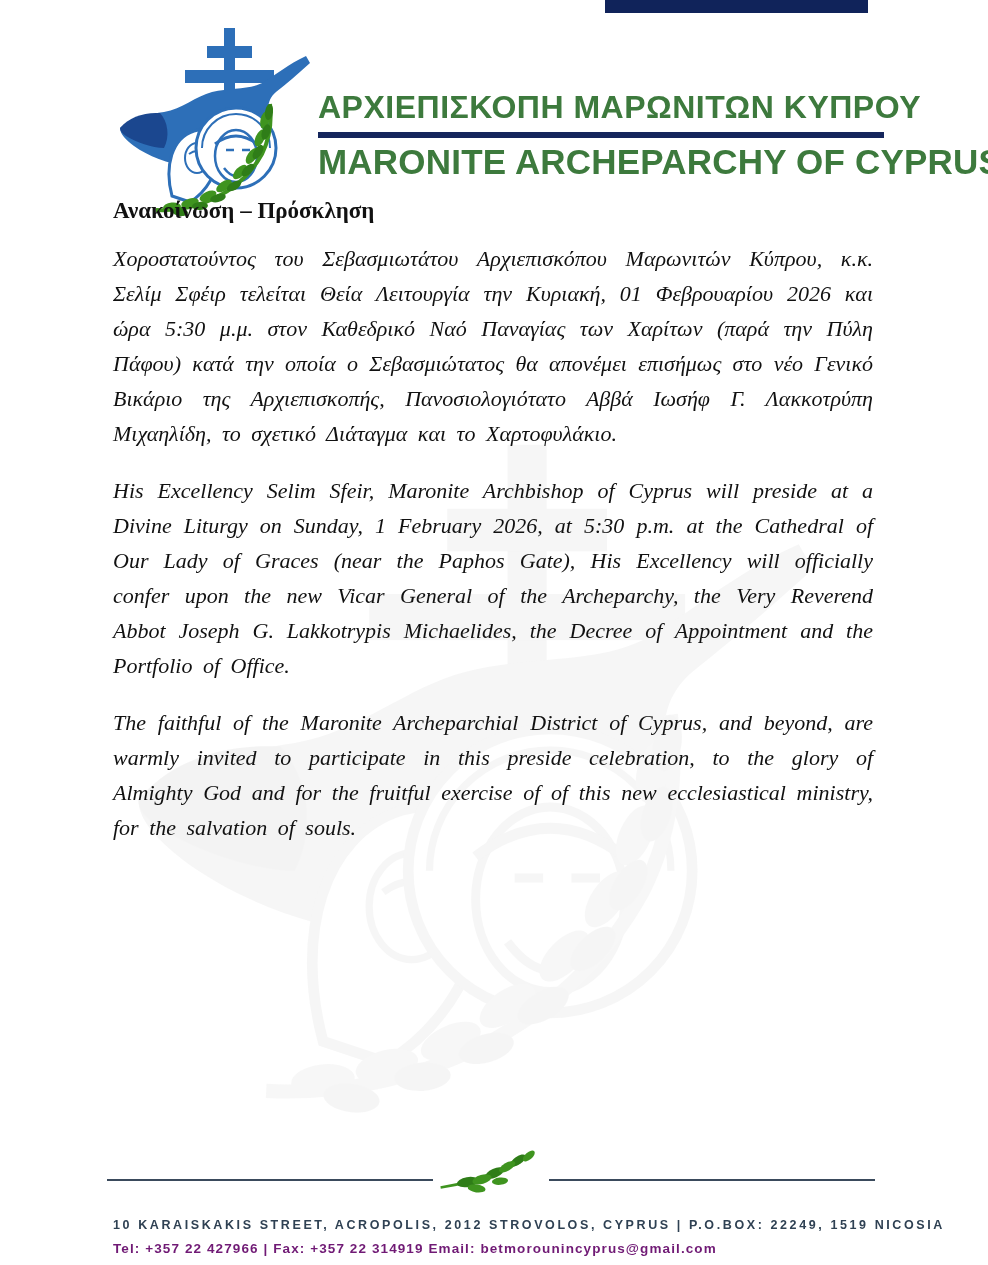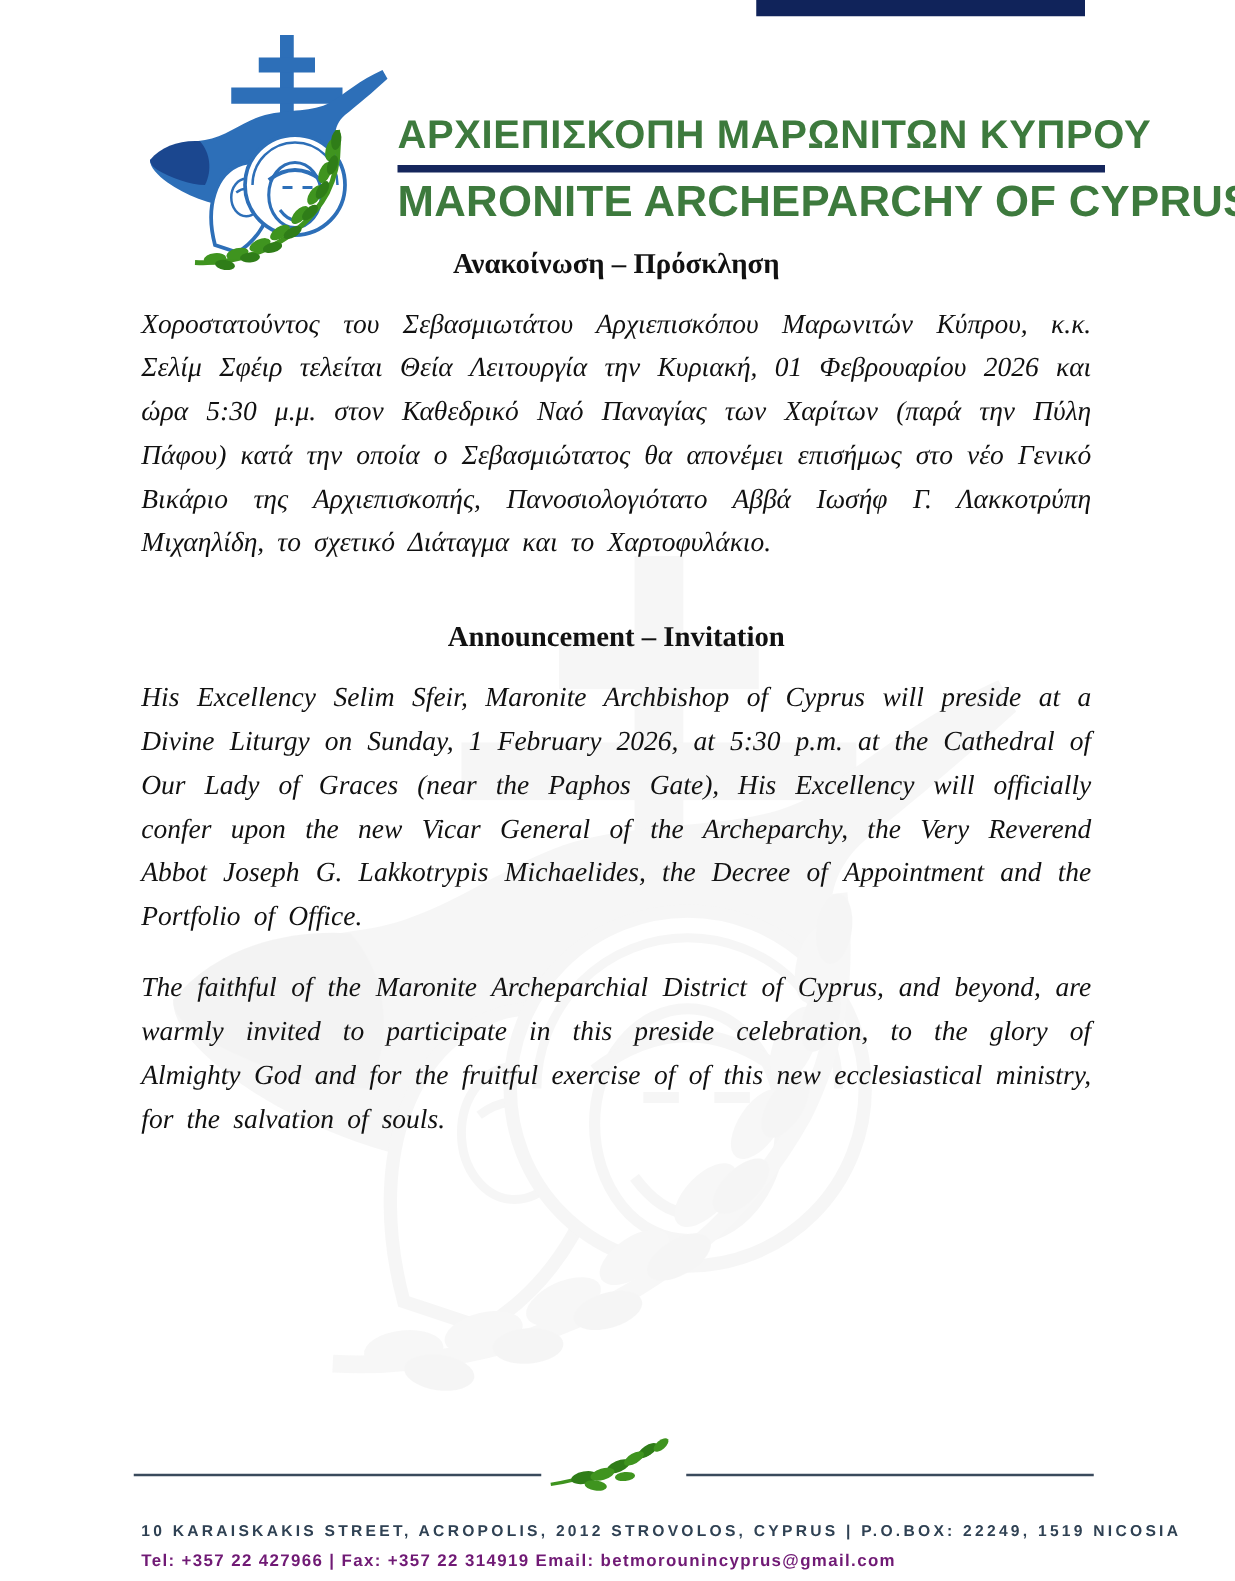--- a/index.html
+++ b/index.html
@@ -29,21 +29,21 @@
   .divider{height:6px;background:#15265c;margin:7px 0 5px;}
   .org-english{
     font-family:"Liberation Sans", sans-serif;
     color:#3d7a3d;font-size:35px;font-weight:700;
     letter-spacing:.2px;white-space:nowrap;line-height:1.1;
   }
   .content{
     position:absolute;left:113px;top:198px;width:760px;
   }
   .doc-title{
-    text-align:center;font-weight:bold;font-size:23px;
+    font-weight:bold;font-size:23px;
     margin:0 0 17px 0;
   }
   .doc-title.en{margin-top:46px;}
   .para{
     font-size:22px;line-height:35px;
     text-align:justify;text-justify:inter-word;
     word-spacing:5px;
     margin:0 0 22px 0;
     font-style:italic;
   }
@@ -158,21 +158,20 @@
   <div class="header-text">
     <div class="org-greek">ΑΡΧΙΕΠΙΣΚΟΠΗ  ΜΑΡΩΝΙΤΩΝ ΚΥΠΡΟΥ</div>
     <div class="divider"></div>
     <div class="org-english">MARONITE ARCHEPARCHY OF CYPRUS</div>
   </div>
 </div>
 
 <div class="content">
   <div class="doc-title">Ανακοίνωση – Πρόσκληση</div>
   <p class="para">Χοροστατούντος του Σεβασμιωτάτου Αρχιεπισκόπου Μαρωνιτών Κύπρου, κ.κ. Σελίμ Σφέιρ τελείται Θεία Λειτουργία την Κυριακή, 01 Φεβρουαρίου 2026  και ώρα 5:30 μ.μ. στον Καθεδρικό Ναό Παναγίας των Χαρίτων (παρά την Πύλη Πάφου) κατά την οποία ο Σεβασμιώτατος θα απονέμει επισήμως στο νέο Γενικό Βικάριο της Αρχιεπισκοπής, Πανοσιολογιότατο Αββά Ιωσήφ Γ. Λακκοτρύπη Μιχαηλίδη, το σχετικό Διάταγμα και το Χαρτοφυλάκιο.</p>
-  <div class="doc-title en">Announcement – Invitation</div>
   <p class="para">His Excellency Selim Sfeir, Maronite Archbishop of Cyprus will preside at a Divine Liturgy on Sunday, 1 February 2026, at 5:30 p.m. at the Cathedral of Our Lady of Graces (near the Paphos Gate), His Excellency will officially confer upon the new Vicar General of the Archeparchy, the Very Reverend Abbot Joseph G. Lakkotrypis Michaelides, the Decree of Appointment and the Portfolio of Office.</p>
   <p class="para">The faithful of the Maronite Archeparchial District of Cyprus, and beyond, are warmly invited to participate in this preside celebration, to the glory of Almighty God and for the fruitful exercise of of this new ecclesiastical ministry, for the salvation of souls.</p>
 </div>
 
 <div class="footer">
   <div class="rule-row">
     <div class="rule"></div>
     <div class="branch-box">
       <svg width="108" height="52">
           <use href="#branch-sym"></use>

